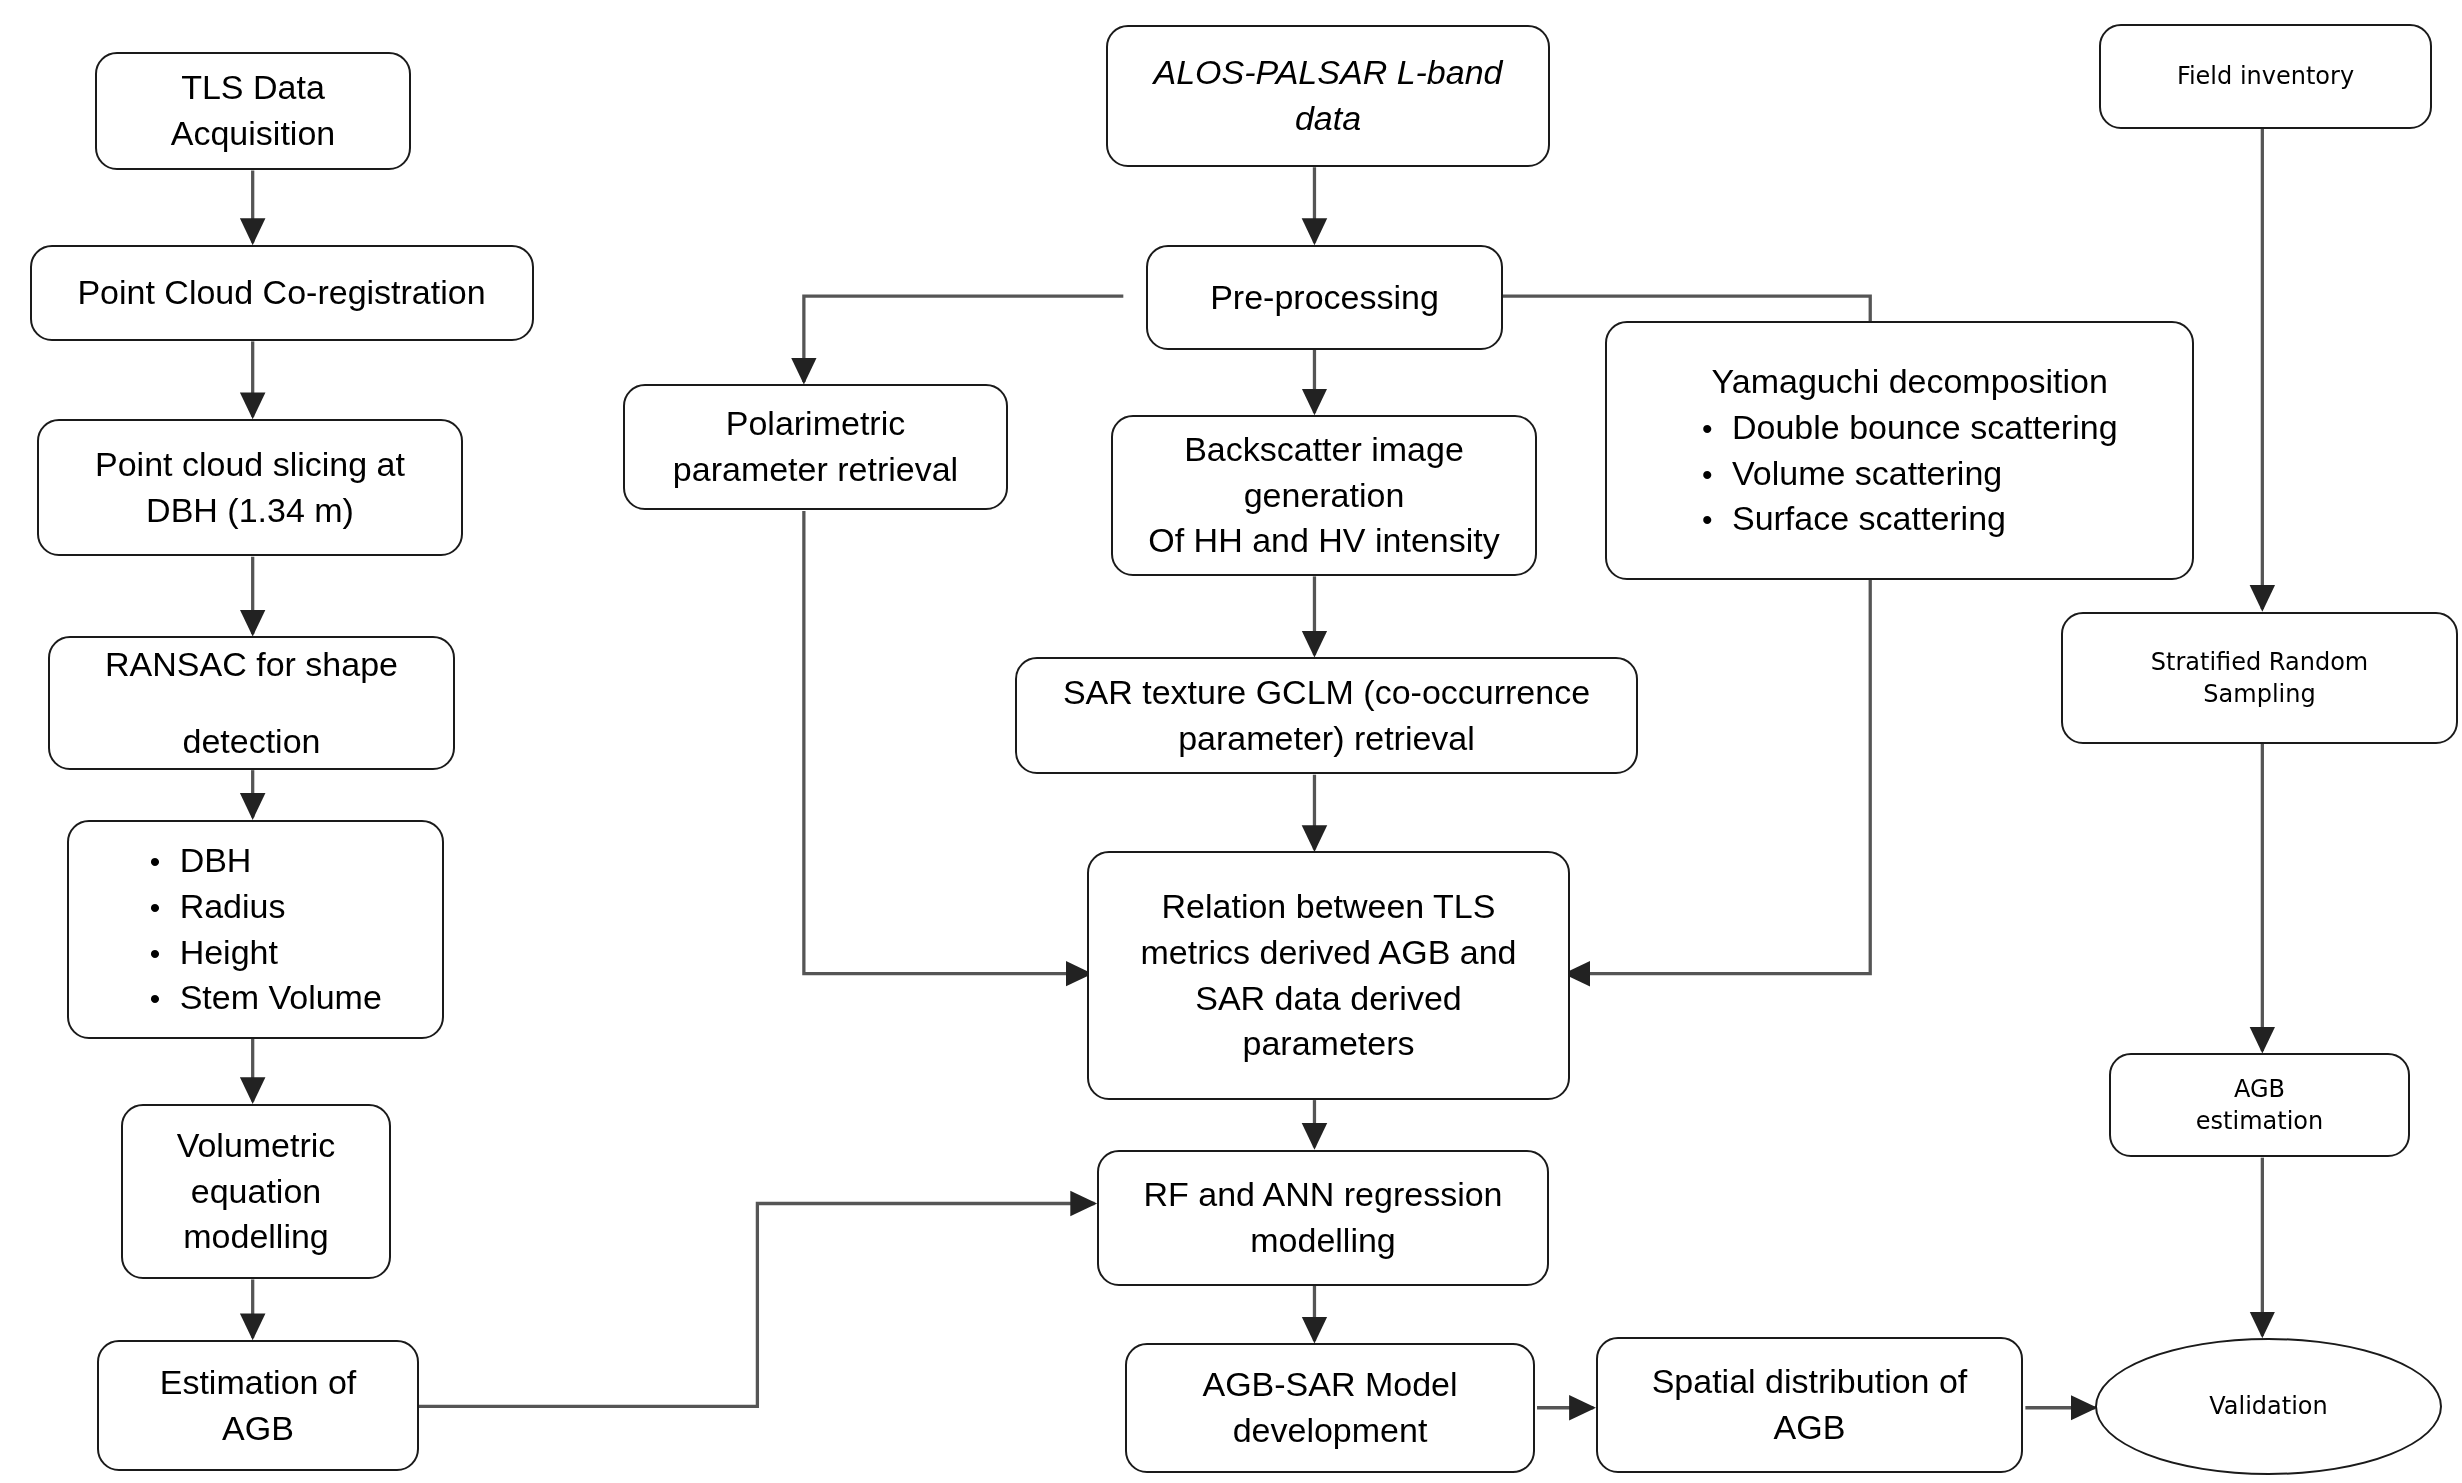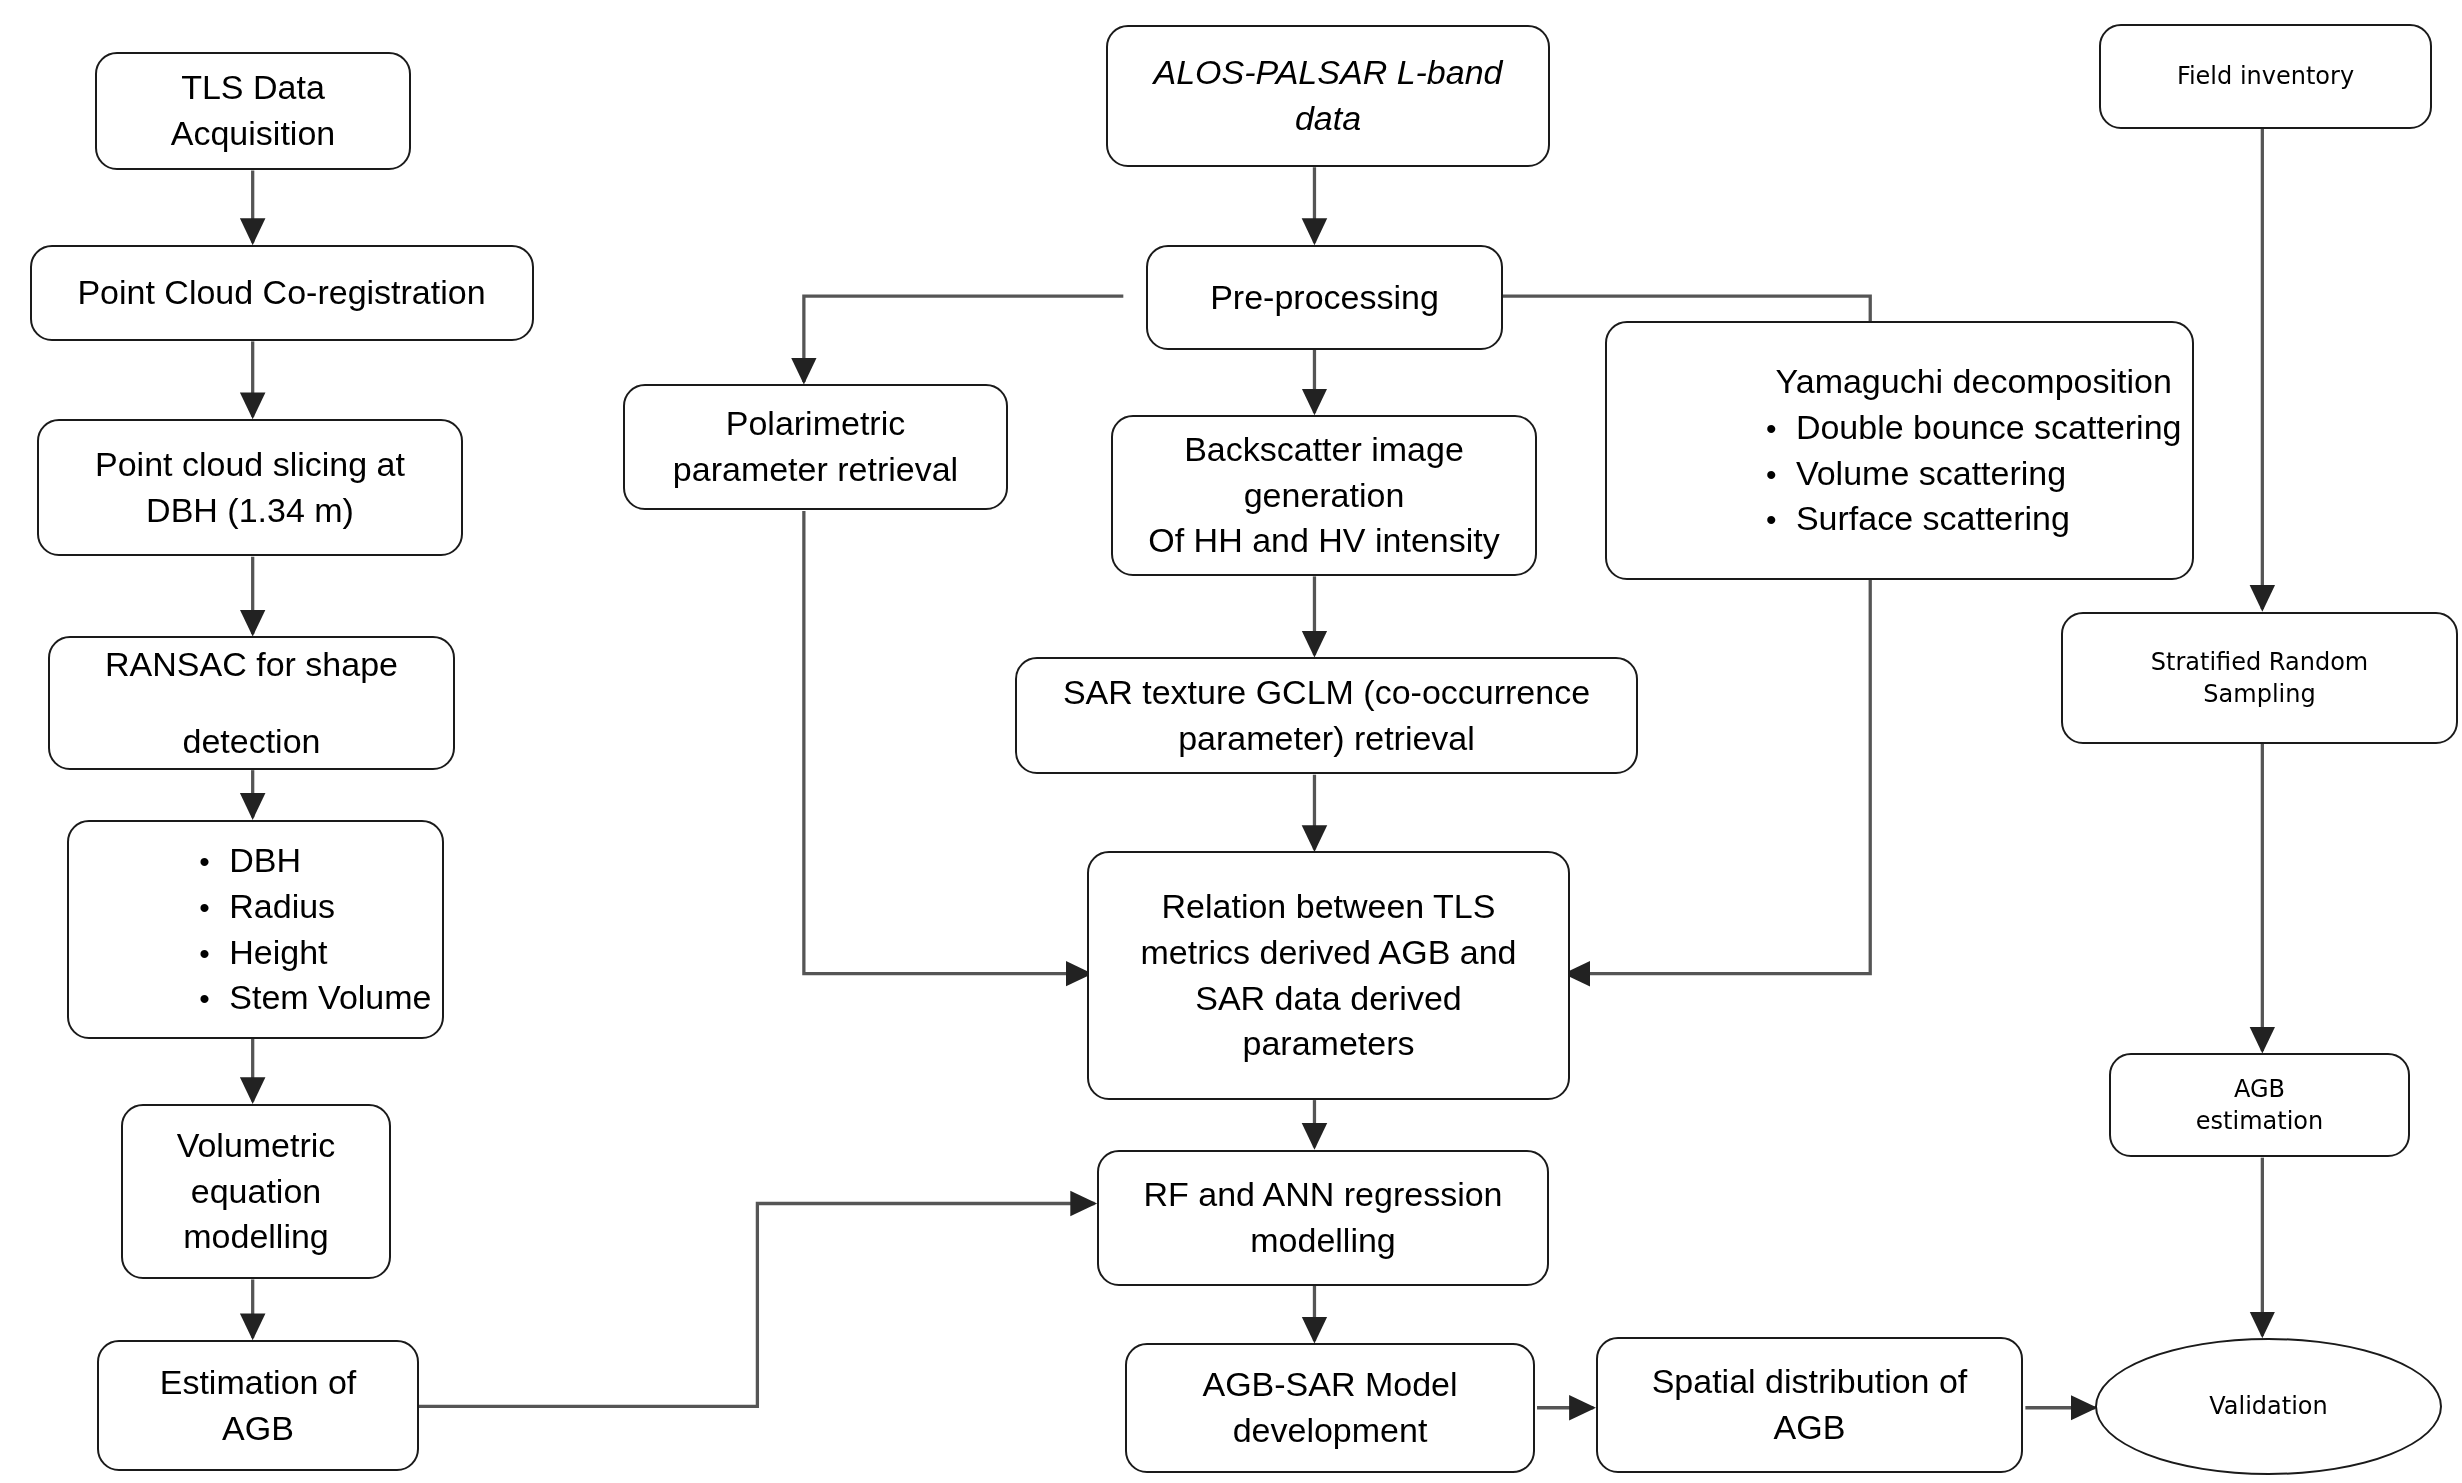--- a/index.html
+++ b/index.html
@@ -18,21 +18,21 @@
     justify-content:center;
     text-align:center;
     color:#000000;
     font-family:"Liberation Sans", sans-serif;
     font-size:34px;
     line-height:1.34;
     padding:5.2px 10.5px;
   }
   .node .ln{display:block;white-space:nowrap;}
   .node.ellipse{border-radius:50%;}
-  .node.bullets{align-items:flex-end;justify-content:center;padding-left:31px;}
+  .node.bullets{align-items:center;justify-content:center;padding-left:31px;}
   .node.bullets .blk{display:flex;flex-direction:column;align-items:flex-start;}
   .node.bullets .hdln{align-self:center;white-space:nowrap;}
   .bullet-row{display:flex;align-items:baseline;white-space:nowrap;}
   .bullet-row .dot{width:30px;flex:0 0 30px;text-align:left;font-size:30px;line-height:1.34;}
   .bullet-row .btxt{text-align:left;}
   .node.geo{font-family:"DejaVu Sans", sans-serif;font-size:24px;}
 </style>
 </head>
 <body>
 

